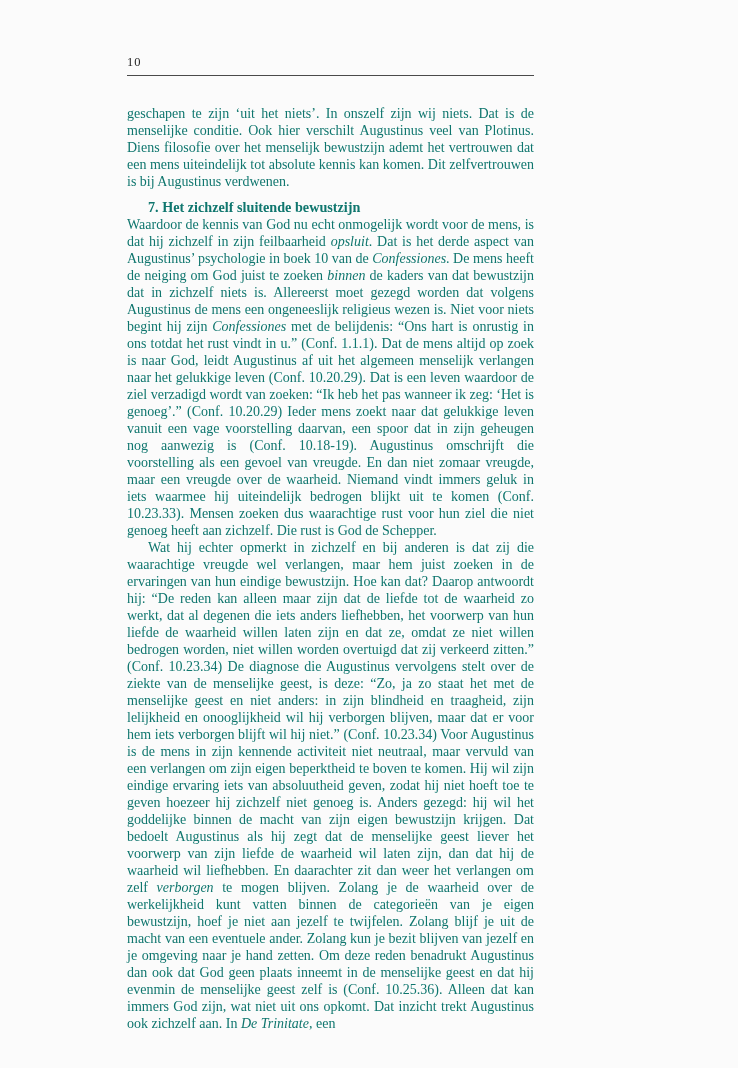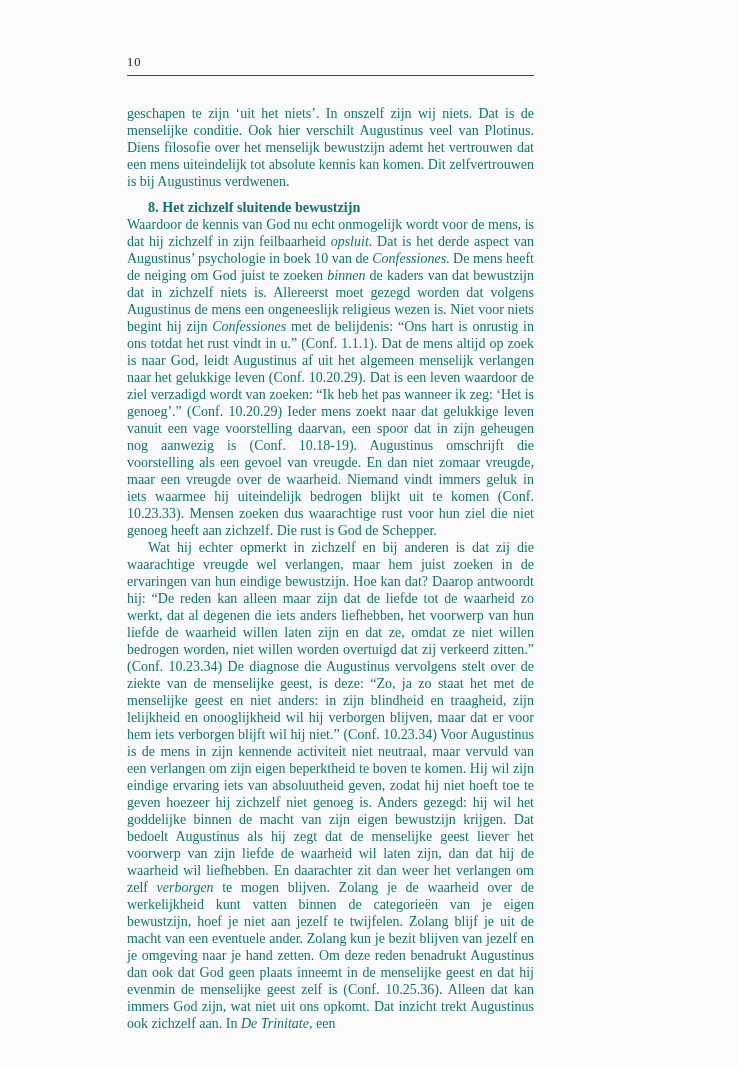--- a/index.html
+++ b/index.html
@@ -70,17 +70,17 @@
 <body>
 
 <div class="page" style="background: rgb(251, 251, 251); color: rgb(30, 30, 30);">
   <header class="page-header">
     <div class="pagenum">10</div>
     <hr class="rule" style="border-top-color: rgb(74, 74, 74);">
   </header>
   <main class="body-text">
 
   <p class="para"><span>geschapen te zijn ‘uit het niets’. In onszelf zijn wij niets. Dat is de menselijke conditie. Ook hier verschilt Augustinus veel van Plotinus. Diens filosofie over het menselijk bewustzijn ademt het vertrouwen dat een mens uiteindelijk tot absolute kennis kan komen. Dit zelfvertrouwen is bij Augustinus verdwenen.</span></p>
-      <h2 class="section-heading">8. Het zichzelf sluitende bewustzijn</h2>
+      <h2 class="section-heading">7. Het zichzelf sluitende bewustzijn</h2>
       <p class="para"><span>Waardoor de kennis van God nu echt onmogelijk wordt voor de mens, is dat hij zichzelf in zijn feilbaarheid </span><em>opsluit</em><span>. Dat is het derde aspect van Augustinus’ psychologie in boek 10 van de </span><em>Confessiones</em><span>. De mens heeft de neiging om God juist te zoeken </span><em>binnen</em><span> de kaders van dat bewustzijn dat in zichzelf niets is. Allereerst moet gezegd worden dat volgens Augustinus de mens een ongeneeslijk religieus wezen is. Niet voor niets begint hij zijn </span><em>Confessiones</em><span> met de belijdenis: “Ons hart is onrustig in ons totdat het rust vindt in u.” (Conf. 1.1.1). Dat de mens altijd op zoek is naar God, leidt Augustinus af uit het algemeen menselijk verlangen naar het gelukkige leven (Conf. 10.20.29). Dat is een leven waardoor de ziel verzadigd wordt van zoeken: “Ik heb het pas wanneer ik zeg: ‘Het is genoeg’.” (Conf. 10.20.29) Ieder mens zoekt naar dat gelukkige leven vanuit een vage voorstelling daarvan, een spoor dat in zijn geheugen nog aanwezig is (Conf. 10.18-19). Augustinus omschrijft die voorstelling als een gevoel van vreugde. En dan niet zomaar vreugde, maar een vreugde over de waarheid. Niemand vindt immers geluk in iets waarmee hij uiteindelijk bedrogen blijkt uit te komen (Conf. 10.23.33). Mensen zoeken dus waarachtige rust voor hun ziel die niet genoeg heeft aan zichzelf. Die rust is God de Schepper.</span></p>
       <p class="para indent"><span>Wat hij echter opmerkt in zichzelf en bij anderen is dat zij die waarachtige vreugde wel verlangen, maar hem juist zoeken in de ervaringen van hun eindige bewustzijn. Hoe kan dat? Daarop antwoordt hij: “De reden kan alleen maar zijn dat de liefde tot de waarheid zo werkt, dat al degenen die iets anders liefhebben, het voorwerp van hun liefde de waarheid willen laten zijn en dat ze, omdat ze niet willen bedrogen worden, niet willen worden overtuigd dat zij verkeerd zitten.” (Conf. 10.23.34) De diagnose die Augustinus vervolgens stelt over de ziekte van de menselijke geest, is deze: “Zo, ja zo staat het met de menselijke geest en niet anders: in zijn blindheid en traagheid, zijn lelijkheid en onooglijkheid wil hij verborgen blijven, maar dat er voor hem iets verborgen blijft wil hij niet.” (Conf. 10.23.34) Voor Augustinus is de mens in zijn kennende activiteit niet neutraal, maar vervuld van een verlangen om zijn eigen beperktheid te boven te komen. Hij wil zijn eindige ervaring iets van absoluutheid geven, zodat hij niet hoeft toe te geven hoezeer hij zichzelf niet genoeg is. Anders gezegd: hij wil het goddelijke binnen de macht van zijn eigen bewustzijn krijgen. Dat bedoelt Augustinus als hij zegt dat de menselijke geest liever het voorwerp van zijn liefde de waarheid wil laten zijn, dan dat hij de waarheid wil liefhebben. En daarachter zit dan weer het verlangen om zelf </span><em>verborgen</em><span> te mogen blijven. Zolang je de waarheid over de werkelijkheid kunt vatten binnen de categorieën van je eigen bewustzijn, hoef je niet aan jezelf te twijfelen. Zolang blijf je uit de macht van een eventuele ander. Zolang kun je bezit blijven van jezelf en je omgeving naar je hand zetten. Om deze reden benadrukt Augustinus dan ook dat God geen plaats inneemt in de menselijke geest en dat hij evenmin de menselijke geest zelf is (Conf. 10.25.36). Alleen dat kan immers God zijn, wat niet uit ons opkomt. Dat inzicht trekt Augustinus ook zichzelf aan. In </span><em>De Trinitate</em><span>, een</span></p>
     </main>
 </div>
 
 </body></html>

